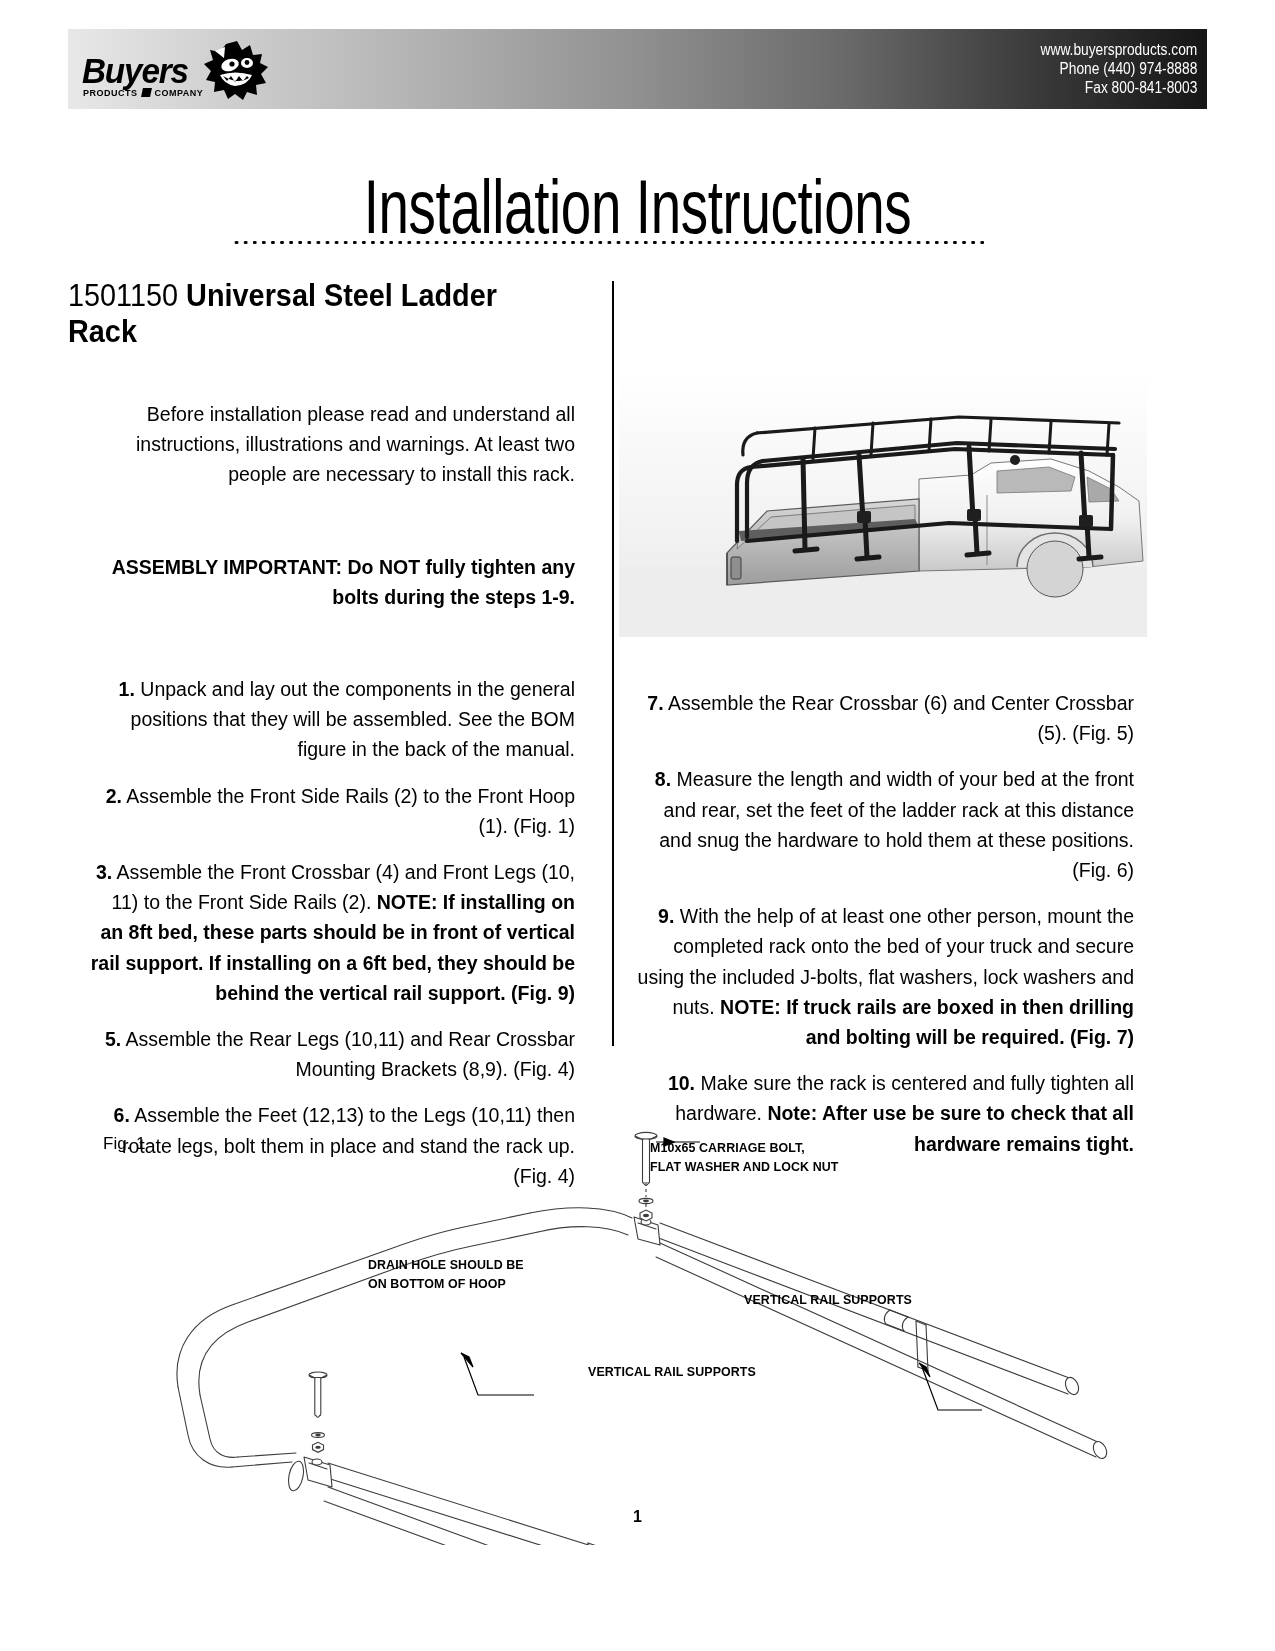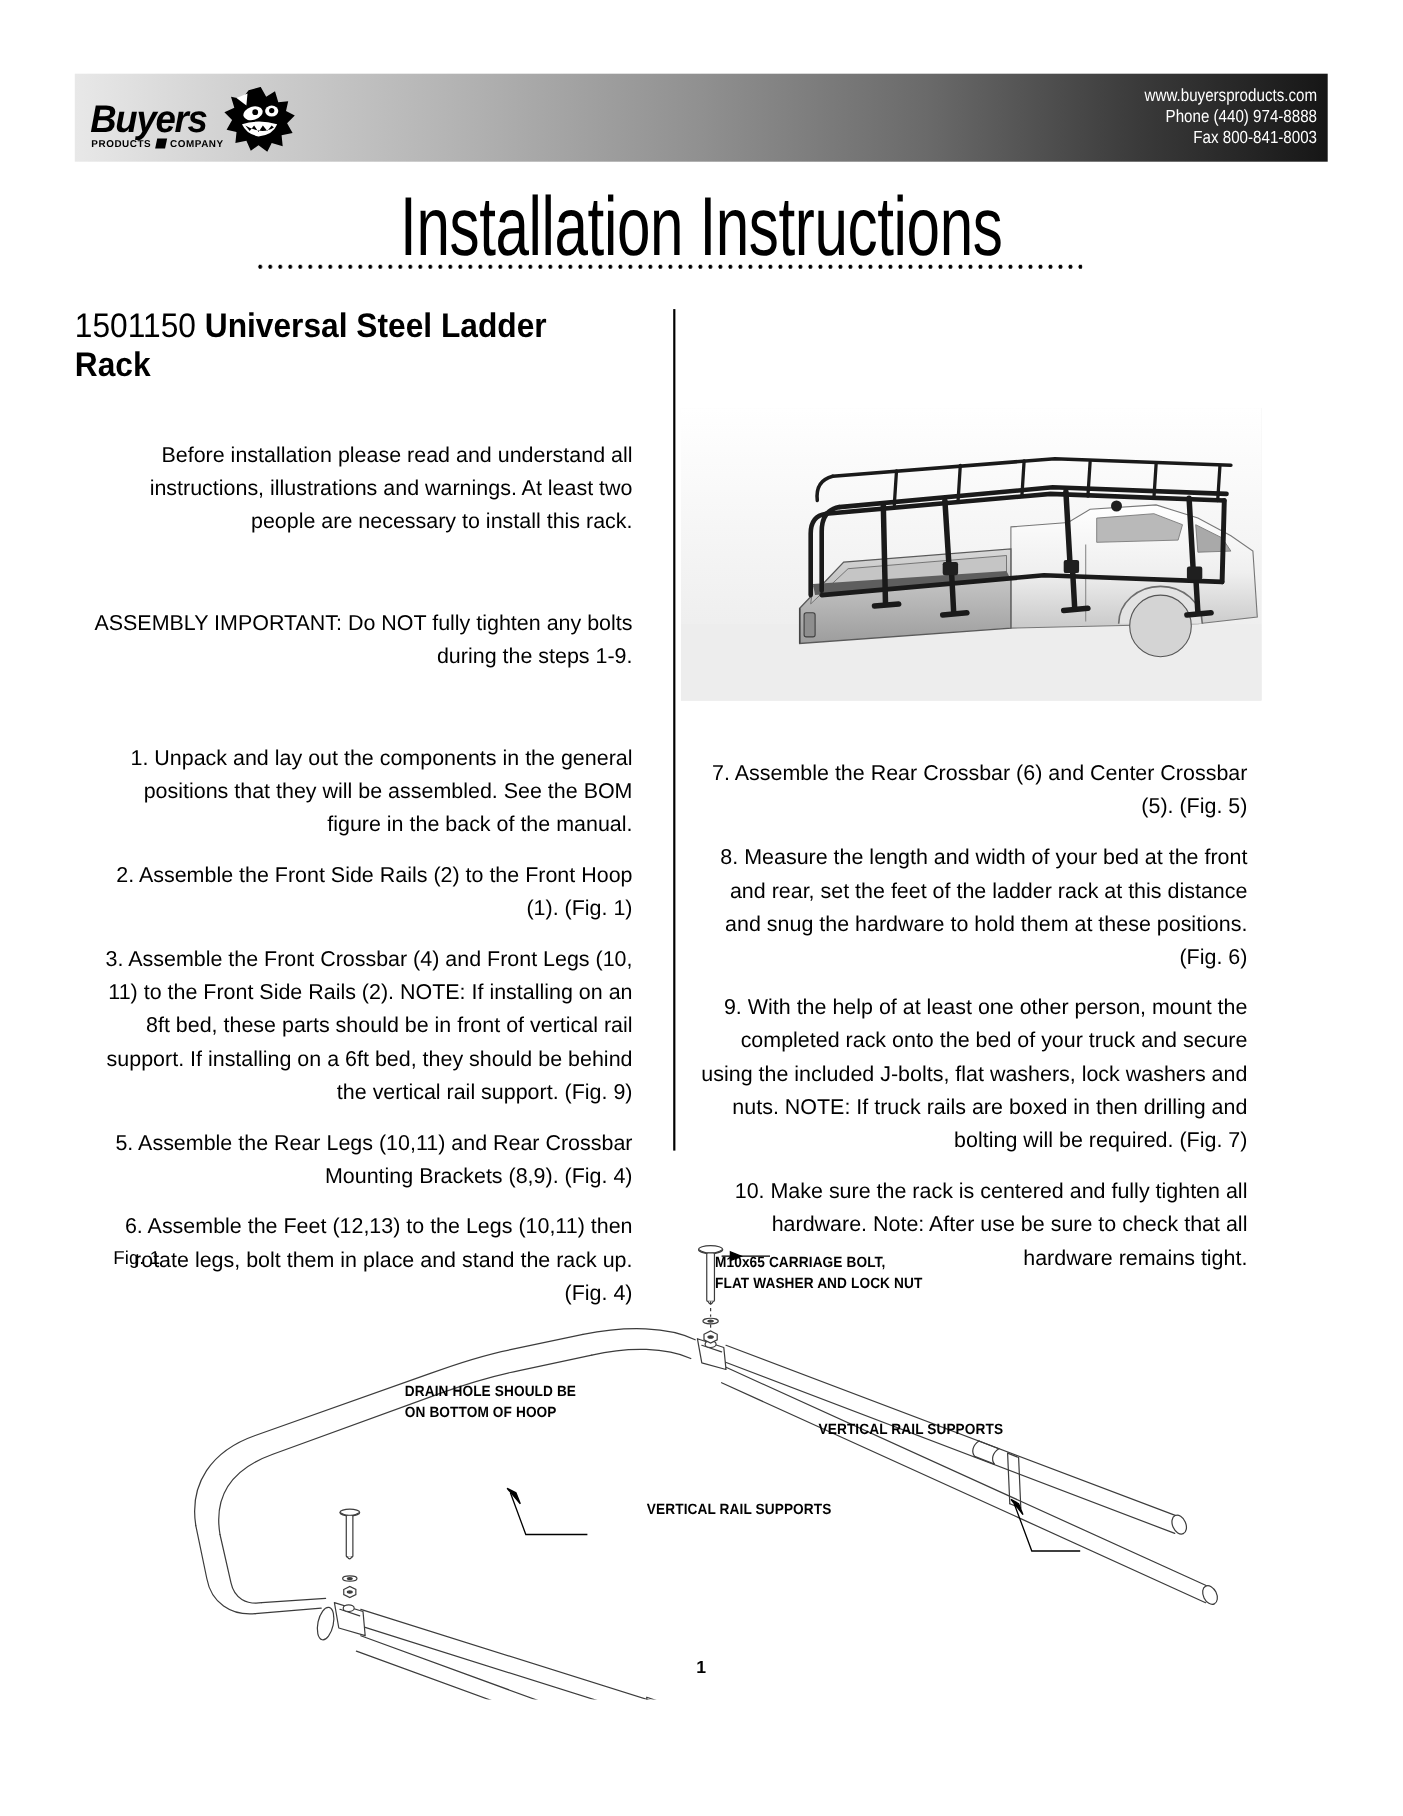--- a/index.html
+++ b/index.html
@@ -17,21 +17,20 @@
   }
 
   
   .header-bar {
     position: absolute;
     left: 68px;
     top: 29px;
     width: 1139px;
     height: 80px;
     background: linear-gradient(to right, #e8e8e8 0%, #d2d2d2 12%, #b4b4b4 30%, #909090 50%, #6a6a6a 68%, #3a3a3a 85%, #161616 100%);
-    margin-top: 38px;
   }
   .logo-wrap {
     position: absolute;
     left: 14px;
     top: 10px;
     width: 200px;
     height: 62px;
   }
   .logo-buyers {
     position: absolute;
@@ -153,21 +152,21 @@
   .col-right {
     position: absolute;
     left: 620px;
     top: 672px;
     width: 530px;
     font-size: 19.5px;
     line-height: 30.2px;
   }
   .col-left p, .col-right p { margin: 16px; text-align: right; }
   .gap { height: 30px; }
-  b, strong { font-weight: normal; }
+  b, strong { font-weight: bold; }
 
   
   .photo {
     position: absolute;
     left: 619px;
     top: 371px;
     width: 528px;
     height: 266px;
     overflow: hidden;
     background: #f2f2f2;

